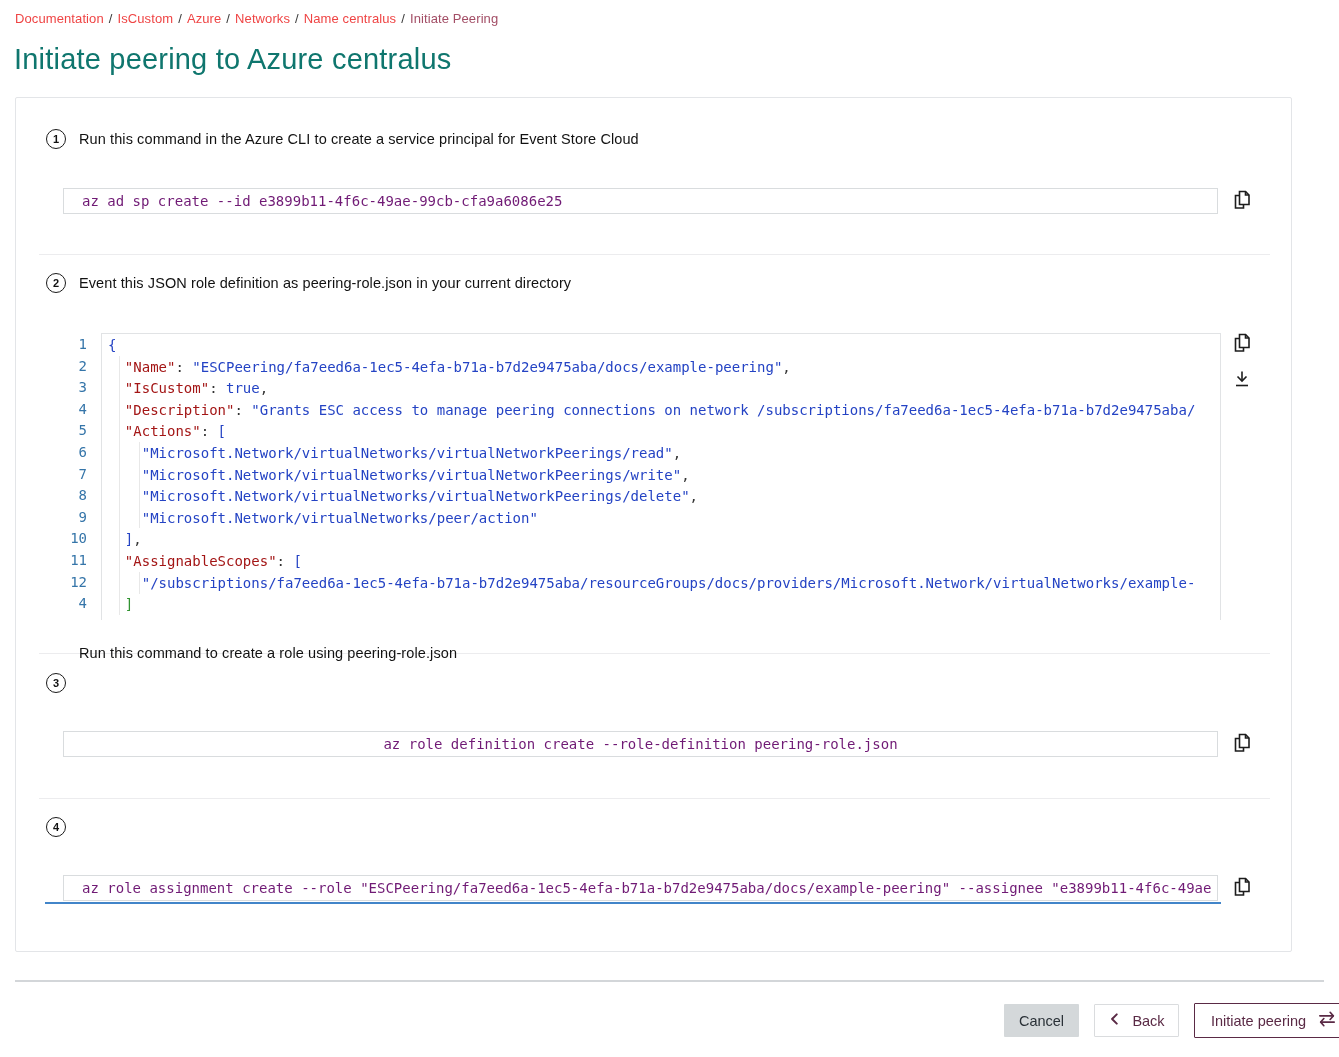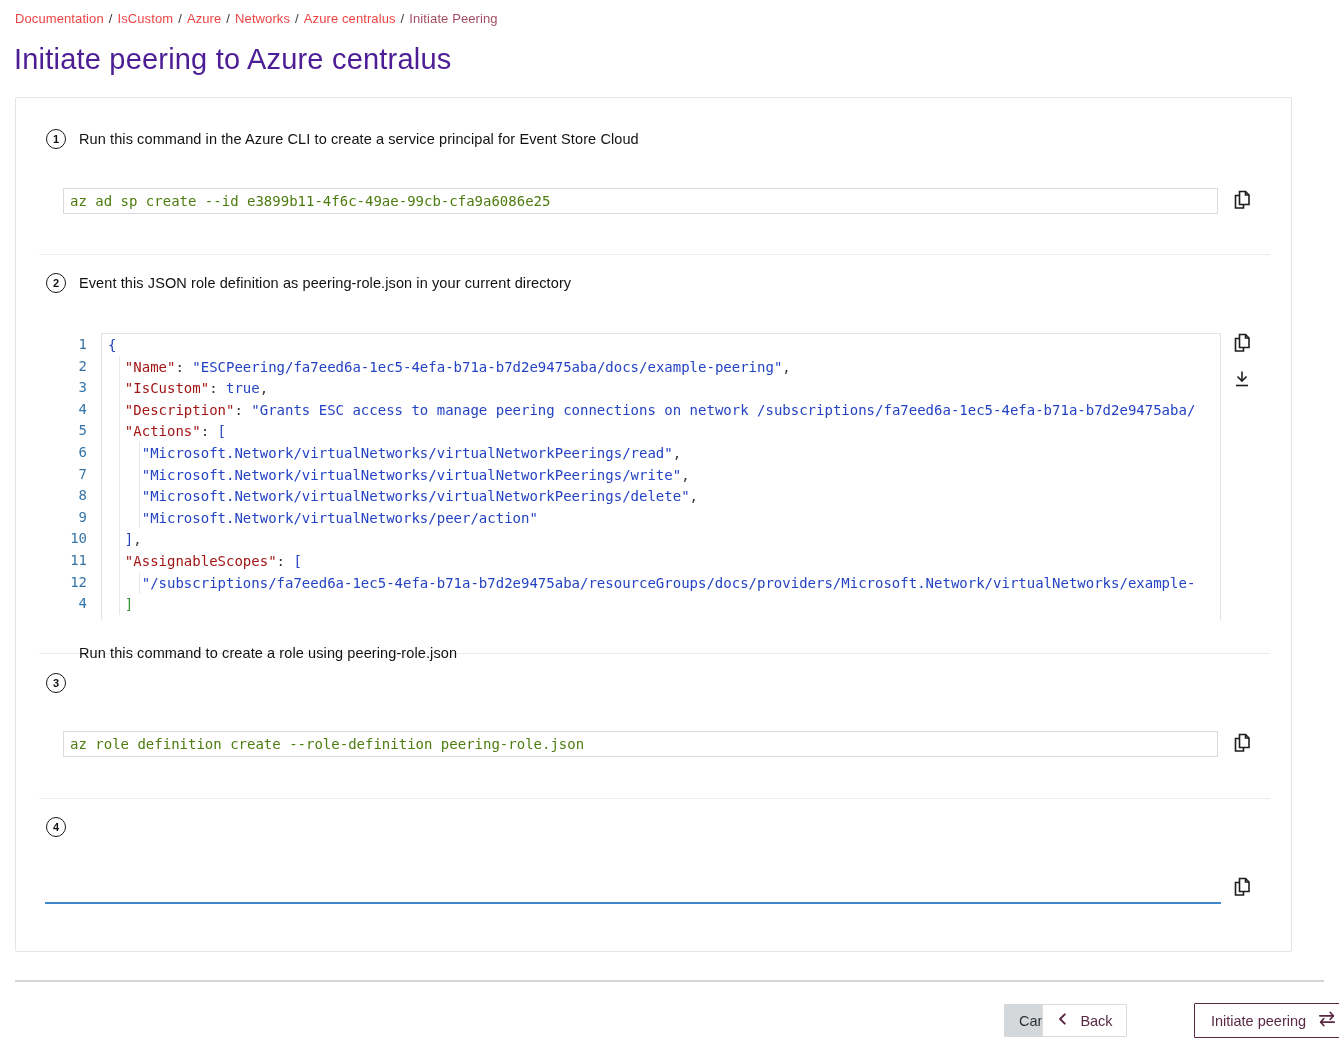--- a/index.html
+++ b/index.html
@@ -7,34 +7,34 @@
   #screen {
     position:relative; width:1339px; height:1057px; background:#fff;
     font-family:"Liberation Sans", sans-serif; overflow:hidden;
   }
   
   .breadcrumb { position:absolute; left:15px; top:11px; font-size:13px; color:#3a3a3a; letter-spacing:.1px; }
   .breadcrumb .crumb { color:#ef4444; cursor:pointer; }
   .breadcrumb .sep { color:#3a3a3a; padding:0 5px; }
   .breadcrumb .current { color:#a34e66; }
   
-  .page-title { position:absolute; left:14px; top:43px; font-size:29px; font-weight:500; color:#4c1d95; letter-spacing:.2px; }
+  .page-title { position:absolute; left:14px; top:43px; font-size:29px; font-weight:500; color:#0f766e; letter-spacing:.2px; }
   
   .card { position:absolute; left:15px; top:97px; width:1277px; height:855px; background:#fff; border:1px solid #e3e5e8; border-radius:2px; }
   .step-circle {
     position:absolute; left:30px; width:20px; height:20px; border:1.6px solid #1a1a1a; border-radius:50%;
     font-size:11px; font-weight:700; color:#111; display:flex; align-items:center; justify-content:center;
   }
   .step-label { position:absolute; left:63px; font-size:14.5px; color:#121212; letter-spacing:.1px; }
   .divider { position:absolute; left:23px; width:1231px; height:1px; background:#ececee; }
   
   .code-box {
     position:absolute; left:47px; width:1155px; height:26px; border:1px solid #d9dcde; background:#fff;
-    font-family:"DejaVu Sans Mono", monospace; font-size:14px; color:#4d7c0f;
-    line-height:24px; padding:0 6px; white-space:pre; overflow:hidden;
+    font-family:"DejaVu Sans Mono", monospace; font-size:14px; color:#701a75;
+    line-height:24px; padding:0 18px; white-space:pre; overflow:hidden;
   }
   .icon-btn { position:absolute; width:24px; height:24px; background:none; border:none; cursor:pointer; padding:0; }
   .icon-btn svg { display:block; }
   
   .json-block { position:absolute; left:0; top:235px; width:1260px; height:287px; overflow:hidden; }
   .json-gutter { position:absolute; left:30px; top:1px; width:41px; text-align:right;
     font-family:"DejaVu Sans Mono", monospace; font-size:14px; color:#3575a9; }
   .json-gutter .ln-row { height:21.6px; line-height:21.6px; }
   .json-content { position:absolute; left:85px; top:0; width:1120px; height:310px;
     border:1px solid #e1e3e5; border-bottom:none; background:#fff; overflow:hidden; }
@@ -47,29 +47,29 @@
   .seg-b { color:#2443c4; }
   .seg-g { color:#319331; }
   .indent-guide { position:absolute; width:1px; background:#e8e8e8; }
   
   .h-scrollbar { position:absolute; left:29px; top:804px; width:1176px; height:2px; background:#4285c9; }
   
   .footer-divider { position:absolute; left:15px; top:980px; width:1309px; height:2px; background:#d3d6d9; }
   .btn { position:absolute; display:flex; align-items:center; justify-content:center; gap:10px;
     font-family:"Liberation Sans", sans-serif; font-size:14.5px; cursor:pointer; border-radius:1px;margin-left:34px; }
   .btn-cancel { left:970px; top:1004px; width:75px; height:33px; background:#d4d8da; border:none; color:#2a3137; }
-  .btn-back { left:1008px; top:1004px; width:85px; height:33px; background:#fff; border:1px solid #dadcde; color:#5a2a45; }
+  .btn-back { left:1060px; top:1004px; width:85px; height:33px; background:#fff; border:1px solid #dadcde; color:#5a2a45; }
   .btn-initiate { left:1160px; top:1003px; width:161px; height:35px; background:#fff; border:1.5px solid #5a2a45; color:#5a2a45; }
 </style>
 </head>
 <body>
 
 <div id="screen">
 
-  <div class="breadcrumb"><span class="crumb">Documentation</span><span class="sep">/</span><span class="crumb">IsCustom</span><span class="sep">/</span><span class="crumb">Azure</span><span class="sep">/</span><span class="crumb">Networks</span><span class="sep">/</span><span class="crumb">Azure centralus</span><span class="sep">/</span><span class="current">Initiate Peering</span></div>
+  <div class="breadcrumb"><span class="crumb">Documentation</span><span class="sep">/</span><span class="crumb">IsCustom</span><span class="sep">/</span><span class="crumb">Azure</span><span class="sep">/</span><span class="crumb">Networks</span><span class="sep">/</span><span class="crumb">Name centralus</span><span class="sep">/</span><span class="current">Initiate Peering</span></div>
 
   <h1 class="page-title">Initiate peering to Azure centralus</h1>
 
   <div class="card">
 
     <div class="step-circle" style="top:31px;">1</div>
     <div class="step-label" style="top:33px;">Run this command in the Azure CLI to create a service principal for Event Store Cloud</div>
     <div class="code-box" style="top:90px;">az ad sp create --id e3899b11-4f6c-49ae-99cb-cfa9a6086e25</div>
     <button class="icon-btn" style="left:1214px; top:90px;" title="">
       <span><svg width="24" height="24" viewBox="0 0 24 24" fill="none" stroke="#1d1d1d" stroke-width="1.6">
@@ -137,32 +137,33 @@
             <path d="M12 4.5v9"></path>
             <path d="M7.5 9.5 12 14l4.5-4.5"></path>
             <path d="M6 18.5h12"></path>
           </svg></span>
     </button>
 
     <div class="divider" style="top:555px;"></div>
 
     <div class="step-circle" style="top:575px;">3</div>
     <div class="step-label" style="top:547px;">Run this command to create a role using peering-role.json</div>
-    <div class="code-box" style="top:633px;">az role definition create --role-definition peering-role.json</div>
+    <div class="code-box" style="top:633px;text-align:center;">az role definition create --role-definition peering-role.json</div>
     <button class="icon-btn" style="left:1214px; top:633px;">
       <span><svg width="24" height="24" viewBox="0 0 24 24" fill="none" stroke="#1d1d1d" stroke-width="1.6">
             <path d="M5.5 7.5h8V20h-8z" fill="#fff"></path>
             <path d="M9.5 3.5h6l3.5 3.5v9.5h-9.5z" fill="#fff"></path>
             <path d="M15.5 3.5V7H19"></path>
           </svg></span>
     </button>
 
     <div class="divider" style="top:700px;"></div>
 
     <div class="step-circle" style="top:719px;">4</div>
+    <div class="code-box" style="top:777px;">az role assignment create --role "ESCPeering/fa7eed6a-1ec5-4efa-b71a-b7d2e9475aba/docs/example-peering" --assignee "e3899b11-4f6c-49ae</div>
     <div class="h-scrollbar"></div>
     <button class="icon-btn" style="left:1214px; top:777px;">
       <span><svg width="24" height="24" viewBox="0 0 24 24" fill="none" stroke="#1d1d1d" stroke-width="1.6">
             <path d="M5.5 7.5h8V20h-8z" fill="#fff"></path>
             <path d="M9.5 3.5h6l3.5 3.5v9.5h-9.5z" fill="#fff"></path>
             <path d="M15.5 3.5V7H19"></path>
           </svg></span>
     </button>
   </div>
 

